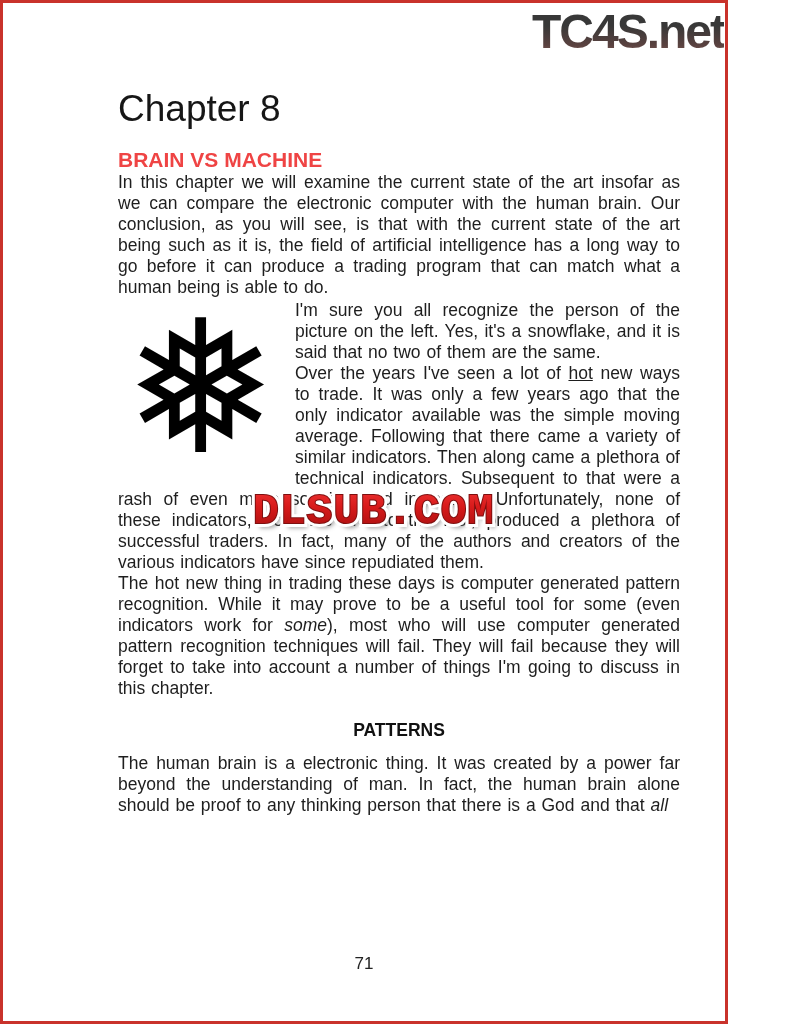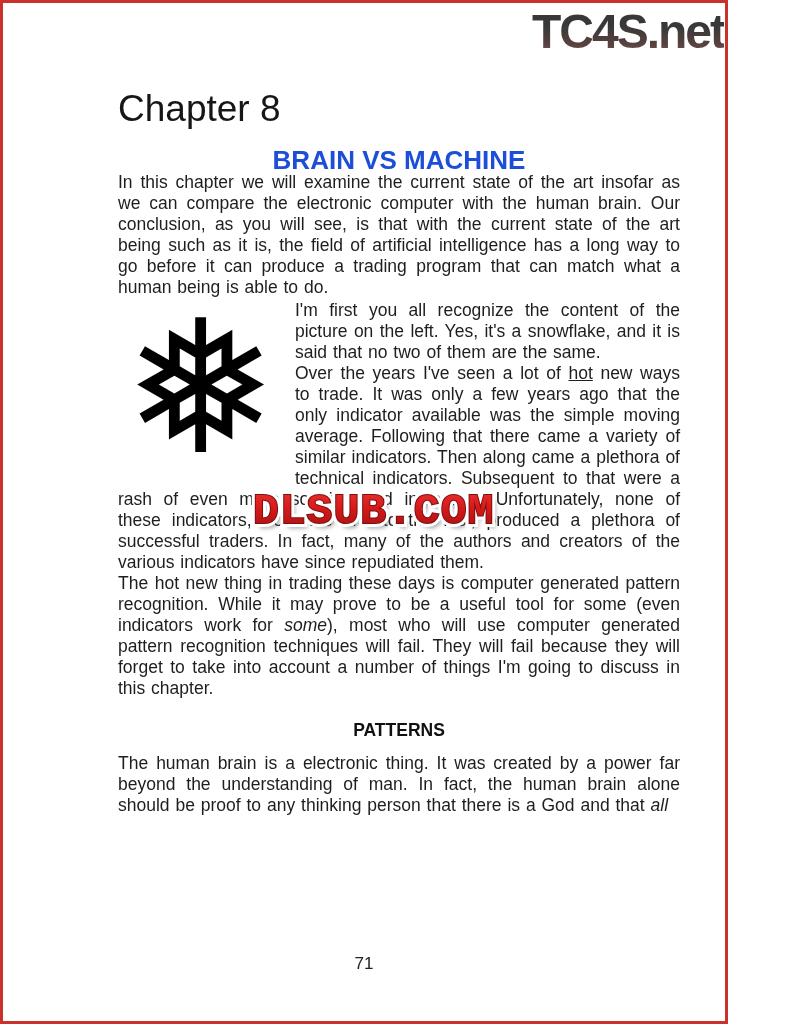--- a/index.html
+++ b/index.html
@@ -48,22 +48,22 @@
   
   .flow{
     position:absolute;left:0;top:0;width:791px;box-sizing:border-box;
     padding:0 114px 0 115px;z-index:1;
   }
   .chapter-title{
     margin:84px 0 0 0;font-size:37px;font-weight:normal;
     text-align:left;line-height:44px;color:#161616;
   }
   .chapter-subtitle{
-    margin:17px 0 0 0;font-size:26px;font-weight:bold;
-    text-align:center;line-height:24px;color:#1d4ed8;
+    margin:17px 0 0 0;font-size:21px;font-weight:bold;
+    text-align:left;line-height:24px;color:#ef4444;
   }
   p.body{
     margin:0;font-size:17.5px;line-height:21px;
     text-align:justify;text-align-last:left;word-spacing:1px;
   }
   .p-intro{margin-top:26px;}
   .p-snow{margin-top:2px;}
   .snowflake-box{
     float:left;width:165px;height:172px;margin:2px 12px 2px 0;
     display:flex;align-items:center;justify-content:center;overflow:visible;
@@ -98,21 +98,21 @@
     <h1 class="chapter-title">Chapter 8</h1>
 
     <h2 class="chapter-subtitle">BRAIN VS MACHINE</h2>
 
     <p class="body p-intro">In this chapter we will examine the current state of the art insofar as we can compare the electronic computer with the human brain.  Our conclusion, as you will see, is that with the current state of the art being such as it is, the field of artificial intelligence has a long way to go before it can produce a trading program that can match what a human being is able to do.</p>
 
     <div class="p-snow">
       <div class="snowflake-box">
         <span class="snowflake-glyph">❅</span>
       </div>
-      <p class="body">I'm first you all recognize the content of the picture on the left. Yes, it's a snowflake, and it is said that no two of them are the same.</p>
+      <p class="body">I'm sure you all recognize the person of the picture on the left. Yes, it's a snowflake, and it is said that no two of them are the same.</p>
 
 
       <p class="body p-over"><span>Over the years I've seen a lot of </span><span class="u">hot</span><span> new ways to trade.  It was only a few years ago that the only indicator available was the simple moving average.  Following that there came a variety of similar indicators. Then along came a plethora of technical indicators. Subsequent to that were a rash of even more sophisticated indicators. Unfortunately, none of these indicators, from the first to the last, produced a plethora of successful traders.  In fact, many of the authors and creators of the various indicators have since repudiated them.</span></p>
     </div>
 
     <p class="body p-hot"><span>The hot new thing in trading these days is computer generated pattern recognition.  While it may prove to be a useful tool for some (even indicators work for </span><span class="it">some</span><span>), most who will use computer generated pattern recognition techniques will fail. They will fail because they will forget to take into account a number of things I'm going to discuss in this chapter.</span></p>
 
     <h3 class="h-patterns">PATTERNS</h3>
 
     <p class="body p-final"><span>The human brain is a electronic thing.  It was created by a power far beyond the understanding of man.  In fact, the human brain alone should be proof to any thinking person that there is a God and that </span><span class="it">all</span></p>

